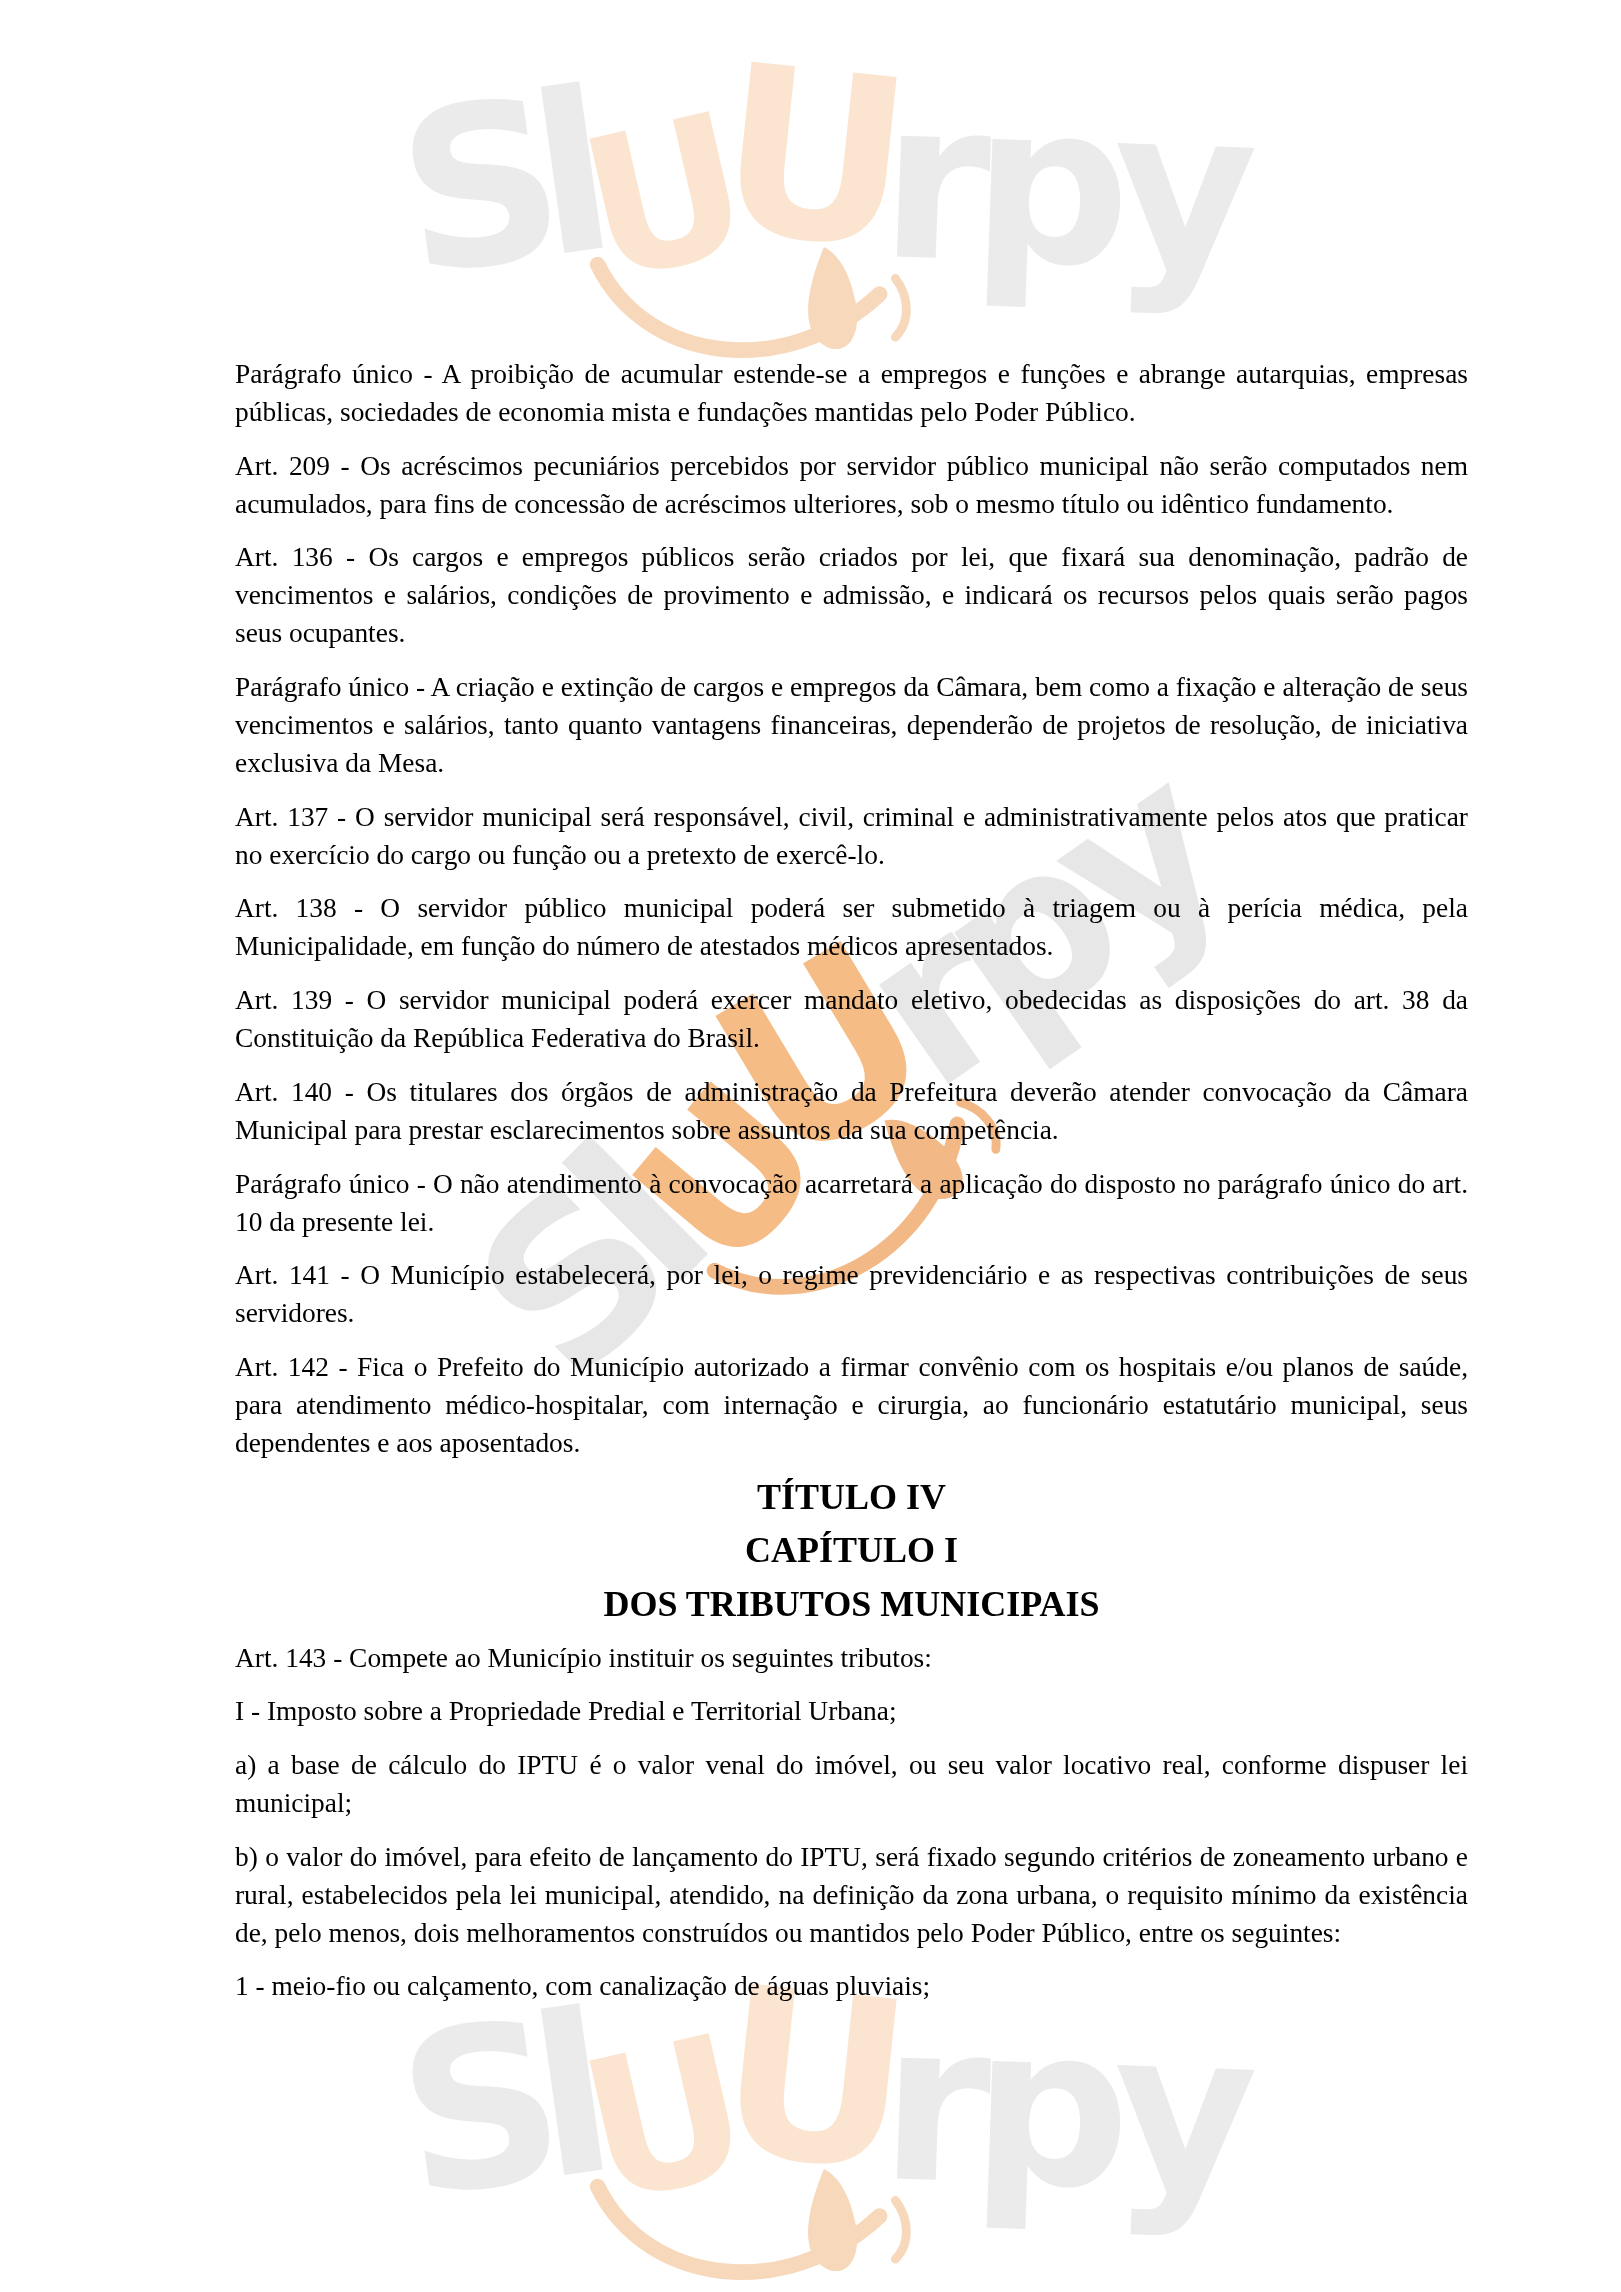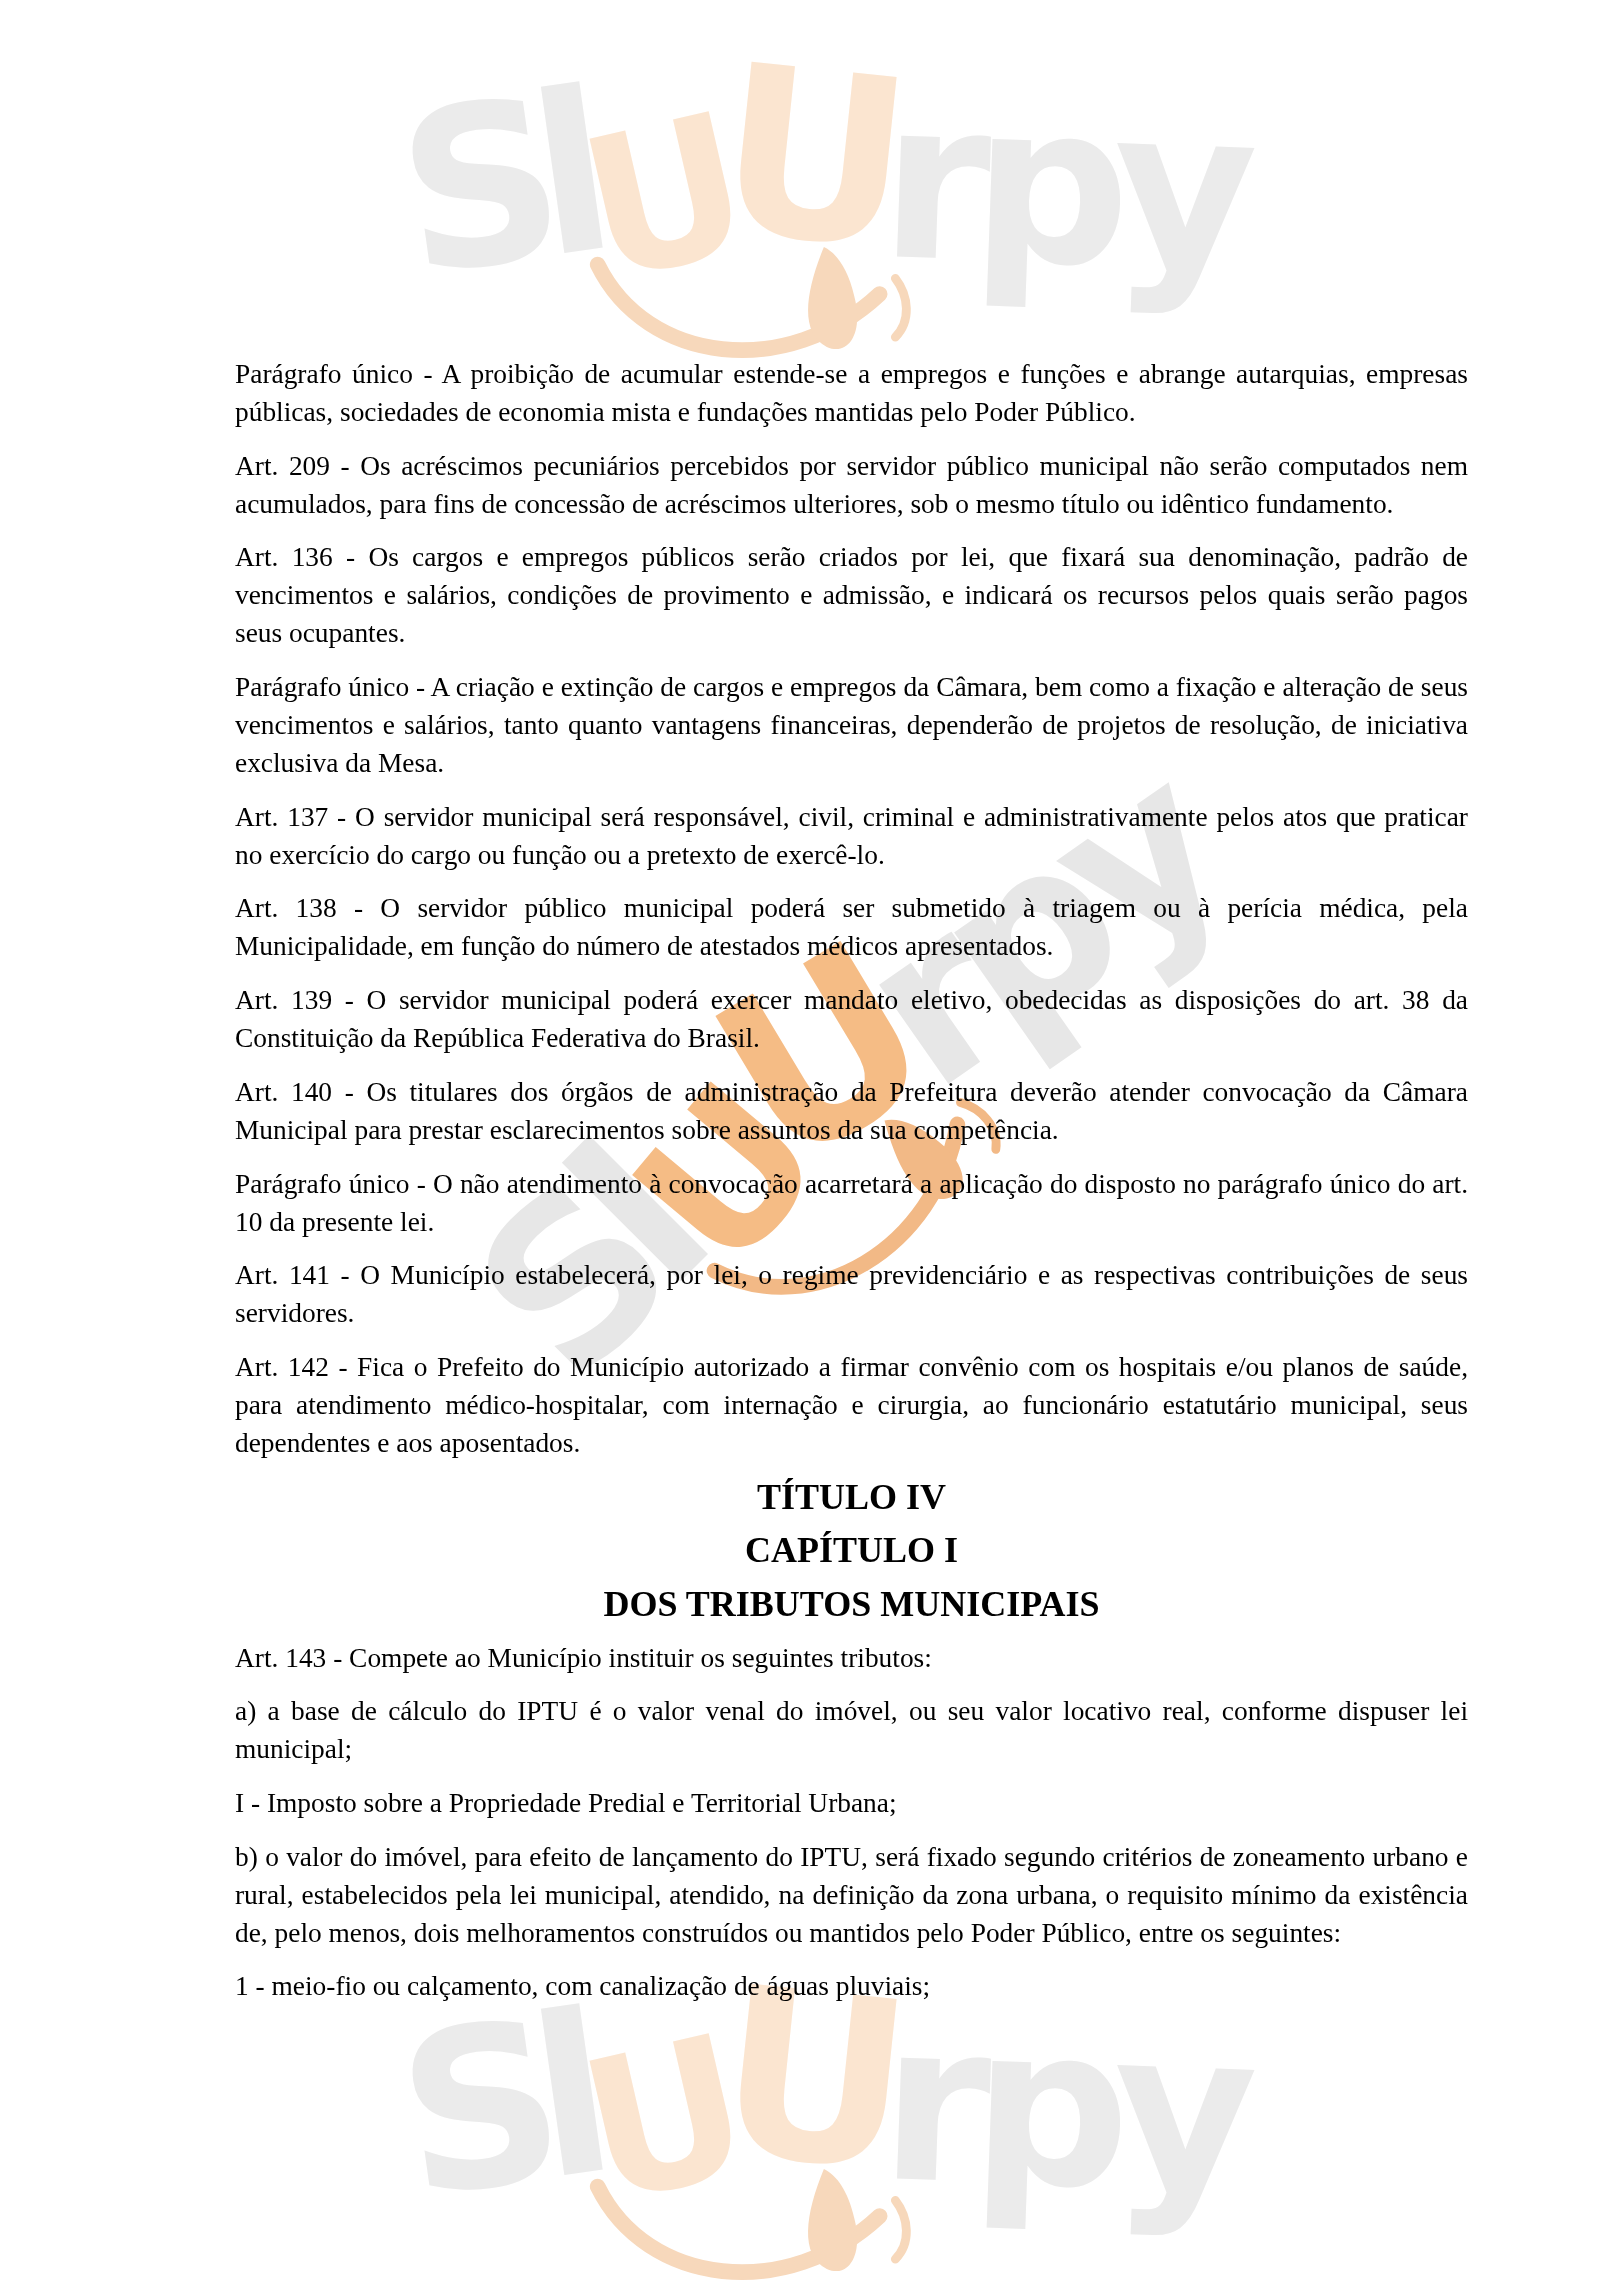--- a/index.html
+++ b/index.html
@@ -98,20 +98,20 @@
     <p>Art. 138 - O servidor público municipal poderá ser submetido à triagem ou à perícia médica, pela Municipalidade, em função do número de atestados médicos apresentados.</p>
     <p>Art. 139 - O servidor municipal poderá exercer mandato eletivo, obedecidas as disposições do art. 38 da Constituição da República Federativa do Brasil.</p>
     <p>Art. 140 - Os titulares dos órgãos de administração da Prefeitura deverão atender convocação da Câmara Municipal para prestar esclarecimentos sobre assuntos da sua competência.</p>
     <p>Parágrafo único - O não atendimento à convocação acarretará a aplicação do disposto no parágrafo único do art. 10 da presente lei.</p>
     <p>Art. 141 - O Município estabelecerá, por lei, o regime previdenciário e as respectivas contribuições de seus servidores.</p>
     <p>Art. 142 - Fica o Prefeito do Município autorizado a firmar convênio com os hospitais e/ou planos de saúde, para atendimento médico-hospitalar, com internação e cirurgia, ao funcionário estatutário municipal, seus dependentes e aos aposentados.</p>
     <p class="heading">TÍTULO IV</p>
     <p class="heading">CAPÍTULO I</p>
     <p class="heading">DOS TRIBUTOS MUNICIPAIS</p>
     <p>Art. 143 - Compete ao Município instituir os seguintes tributos:</p>
+    <p>I - Imposto sobre a Propriedade Predial e Territorial Urbana;</p>
     <p>a) a base de cálculo do IPTU é o valor venal do imóvel, ou seu valor locativo real, conforme dispuser lei municipal;</p>
-    <p>I - Imposto sobre a Propriedade Predial e Territorial Urbana;</p>
     <p>b) o valor do imóvel, para efeito de lançamento do IPTU, será fixado segundo critérios de zoneamento urbano e rural, estabelecidos pela lei municipal, atendido, na definição da zona urbana, o requisito mínimo da existência de, pelo menos, dois melhoramentos construídos ou mantidos pelo Poder Público, entre os seguintes:</p>
     <p>1 - meio-fio ou calçamento, com canalização de águas pluviais;</p>
   </main>
 
 </div>
 
 
 </body></html>

